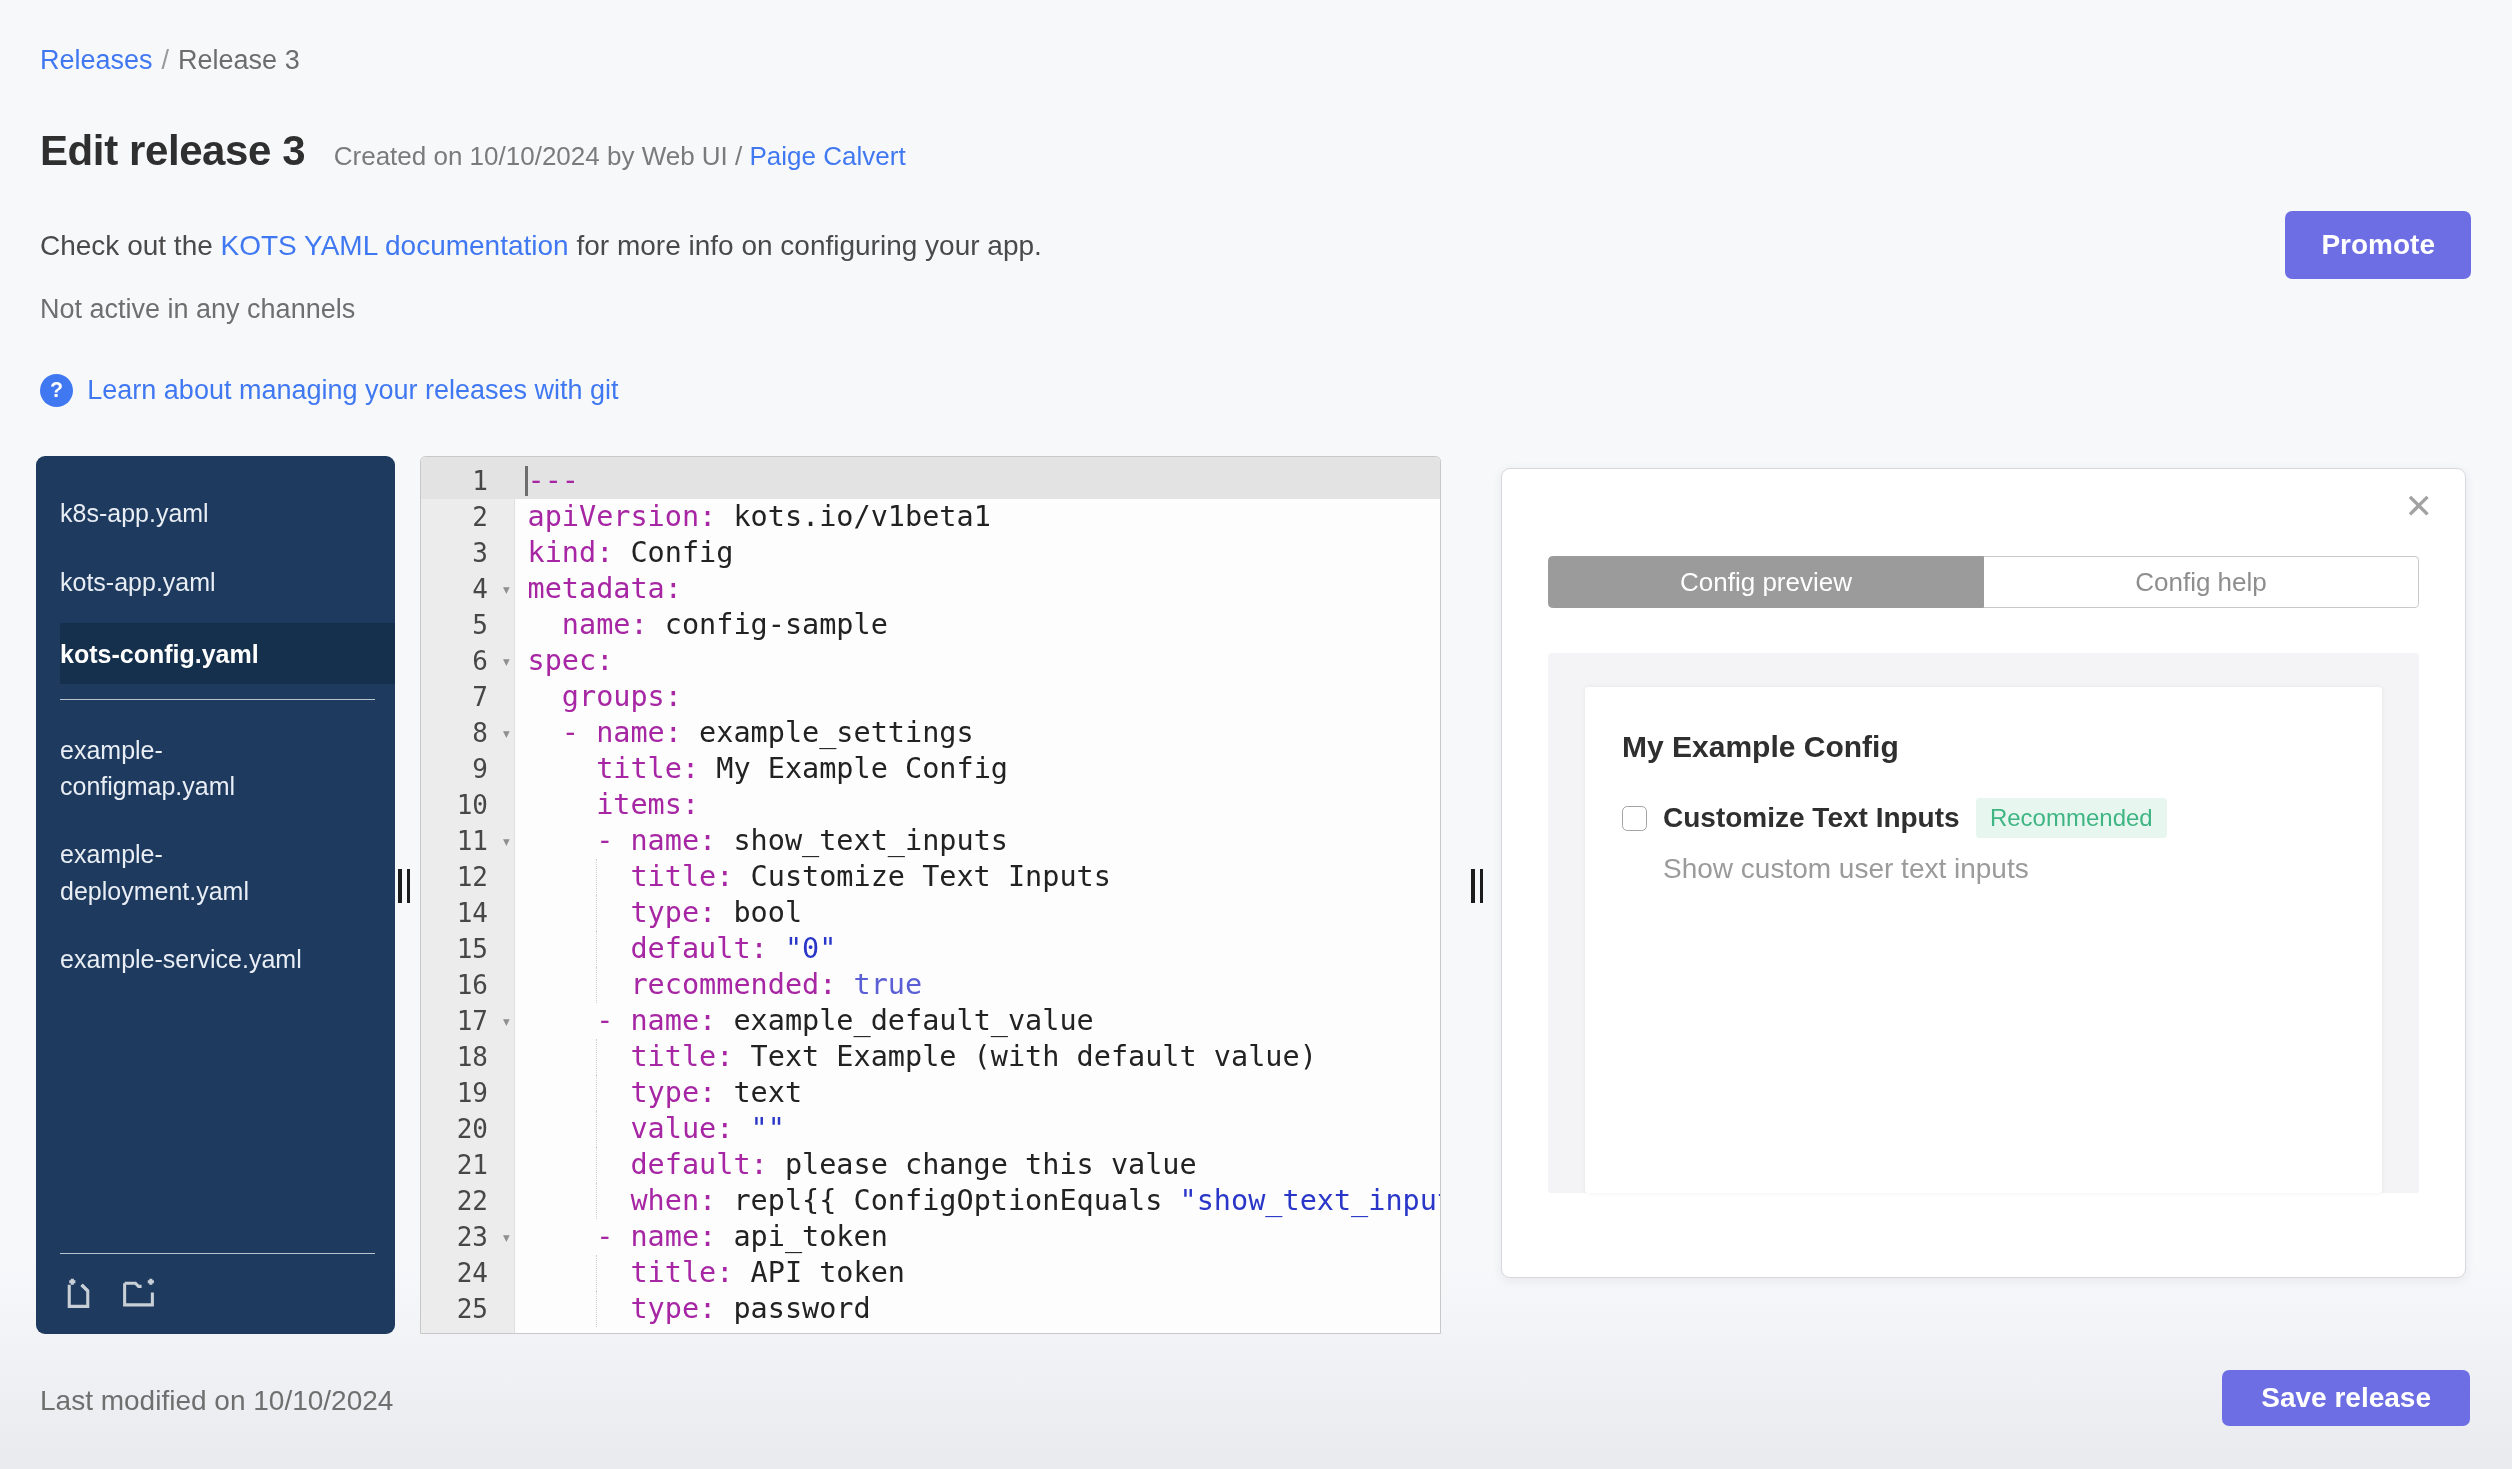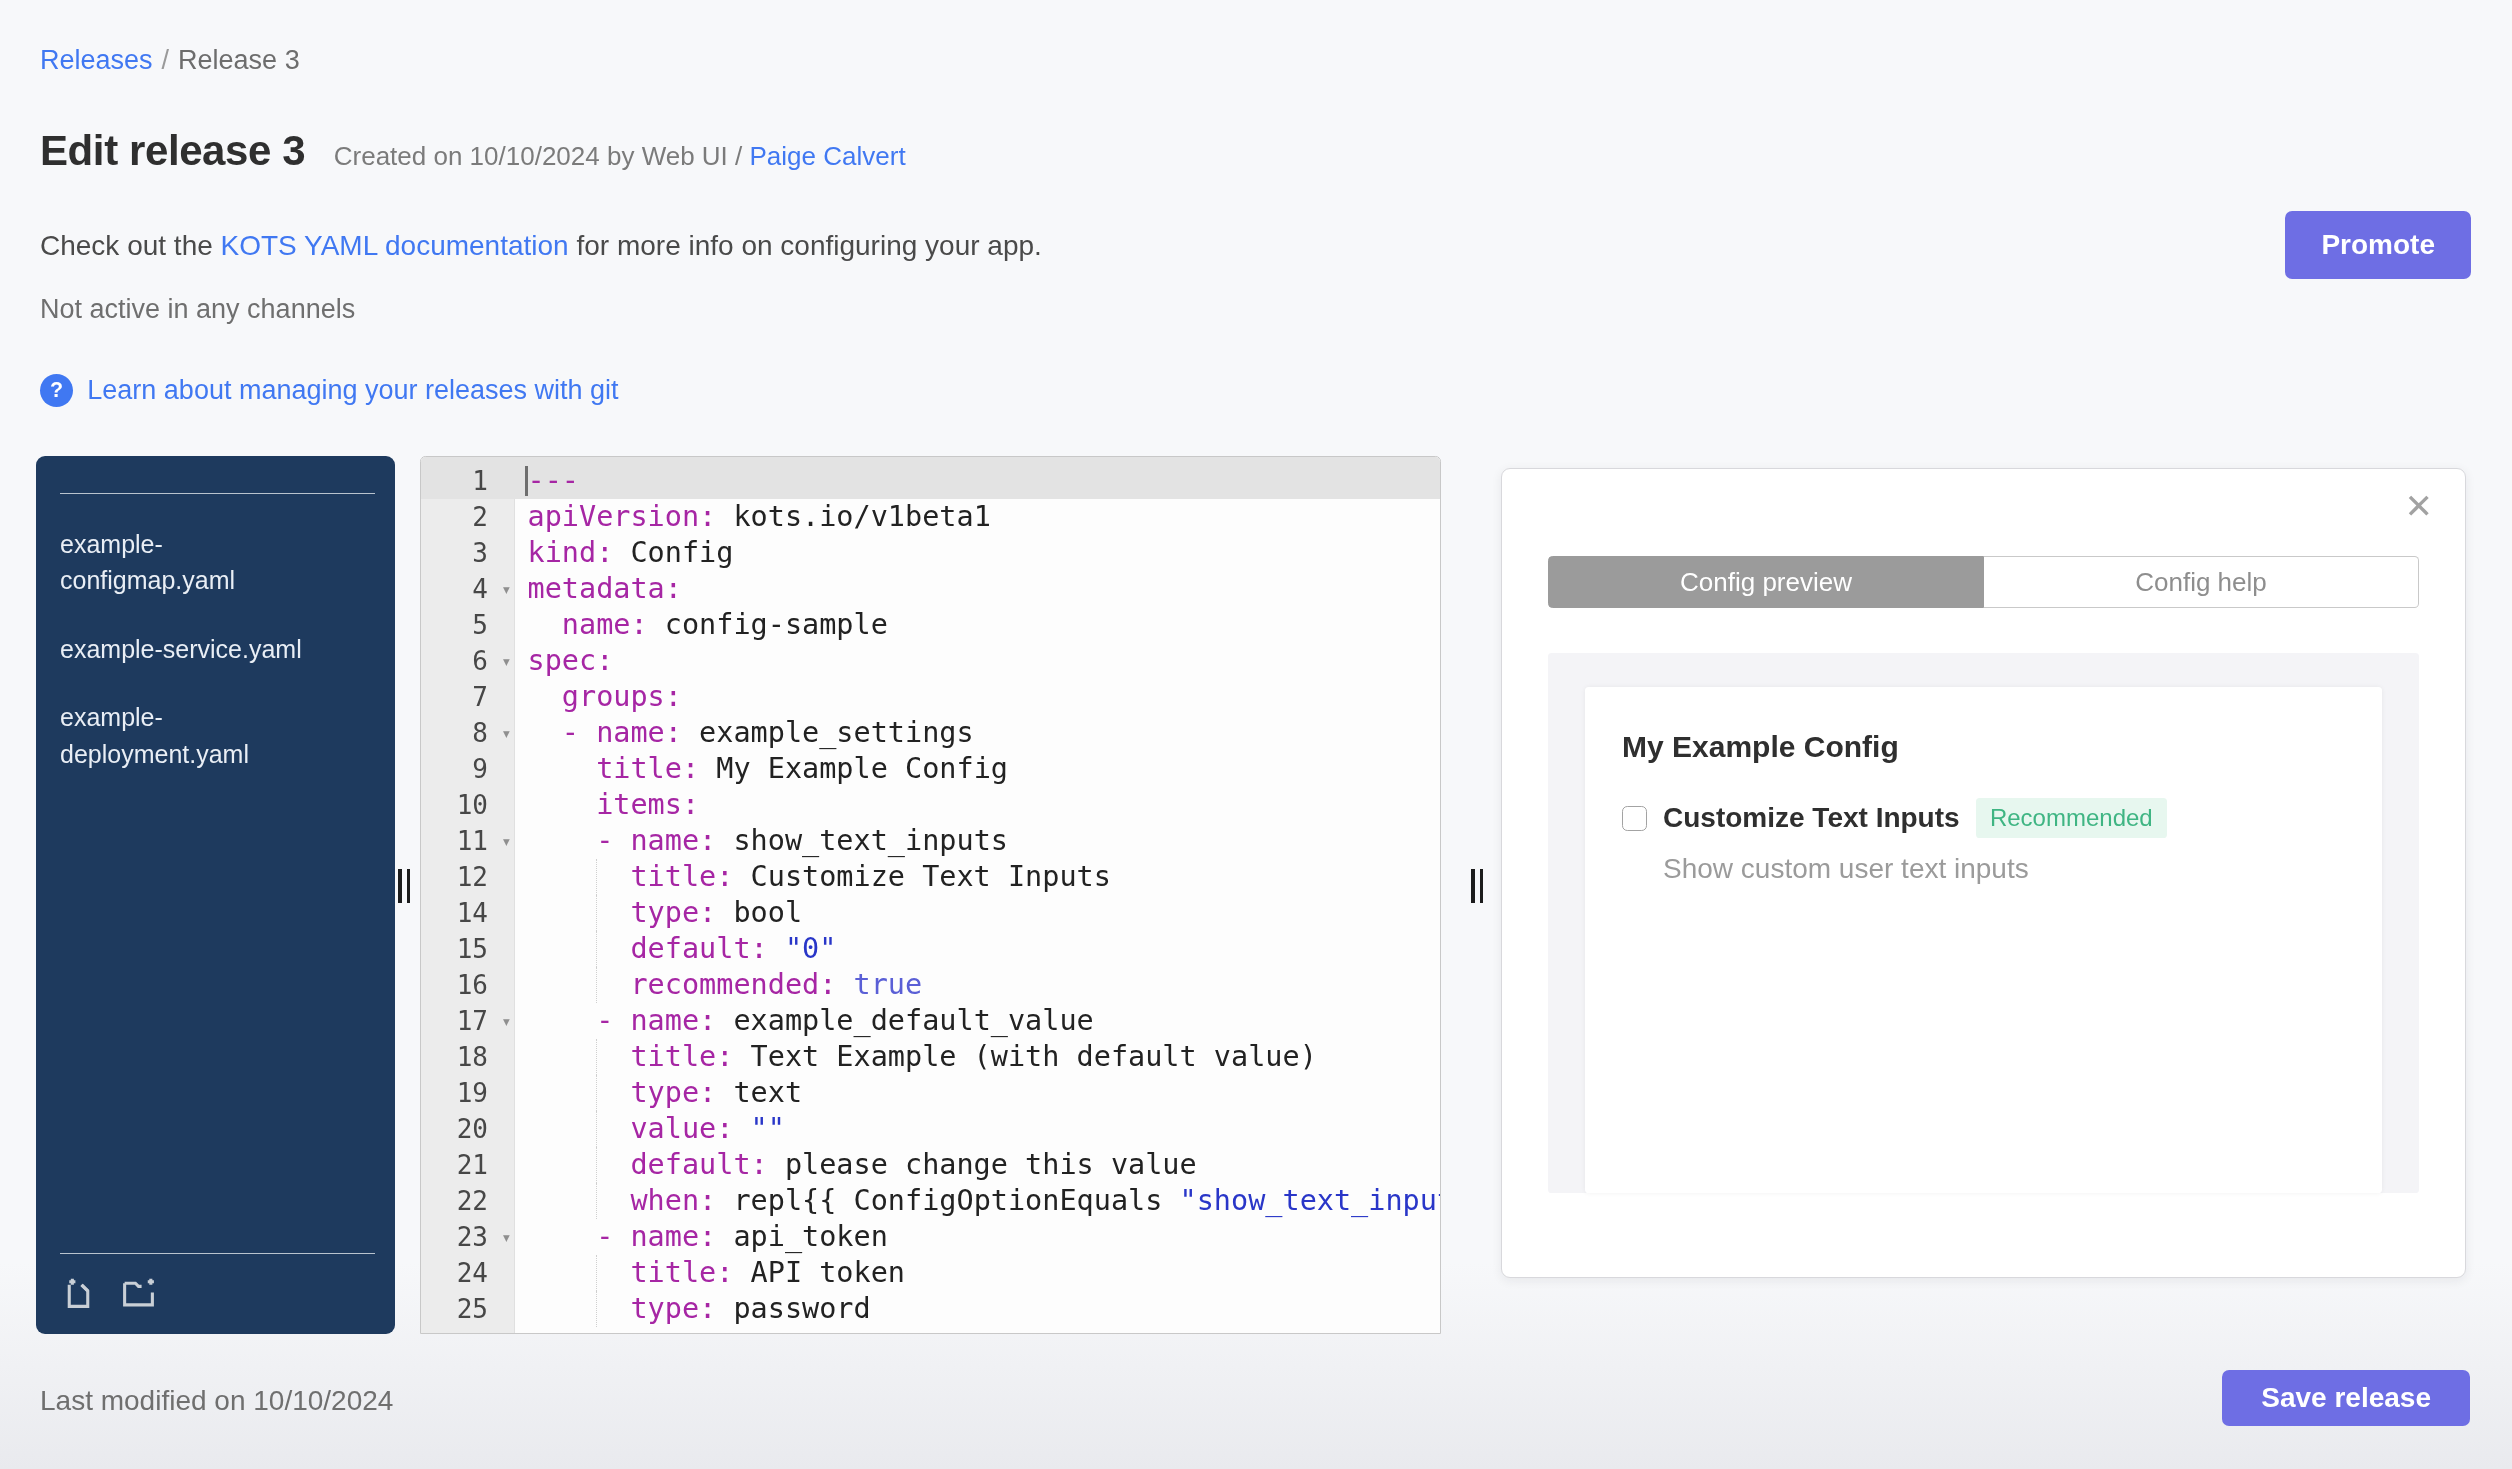--- a/index.html
+++ b/index.html
@@ -127,25 +127,30 @@
 <button class="promote-btn">Promote</button>
 
 <div class="status-line">Not active in any channels</div>
 
 <div class="git-line">
   <span class="q-icon">?</span>
   <a href="#">Learn about managing your releases with git</a>
 </div>
 
 <div class="sidebar">
+  <div>
+      <div class="file-item">k8s-app.yaml</div>
+      <div class="file-item">kots-app.yaml</div>
+      <div class="file-item selected">kots-config.yaml</div>
+    </div>
   <hr class="side-divider">
   <div>
       <div class="file-item">example-configmap.yaml</div>
+      <div class="file-item">example-deployment.yaml</div>
       <div class="file-item">example-service.yaml</div>
-      <div class="file-item">example-deployment.yaml</div>
     </div>
   <div class="side-spacer"></div>
   <hr class="side-divider bottom">
   <div class="side-icons">
     <svg width="37" height="37" viewBox="0 0 24 24" fill="none" stroke="#c9cfd6" stroke-width="2">
       <path d="M6 7 V21 H18 V11 L14 7 H14"></path>
       <path d="M14 7 L18 11"></path>
       <path d="M6 5 H10 M8 3 V7"></path>
     </svg>
     <svg width="37" height="37" viewBox="0 0 24 24" fill="none" stroke="#c9cfd6" stroke-width="2">

